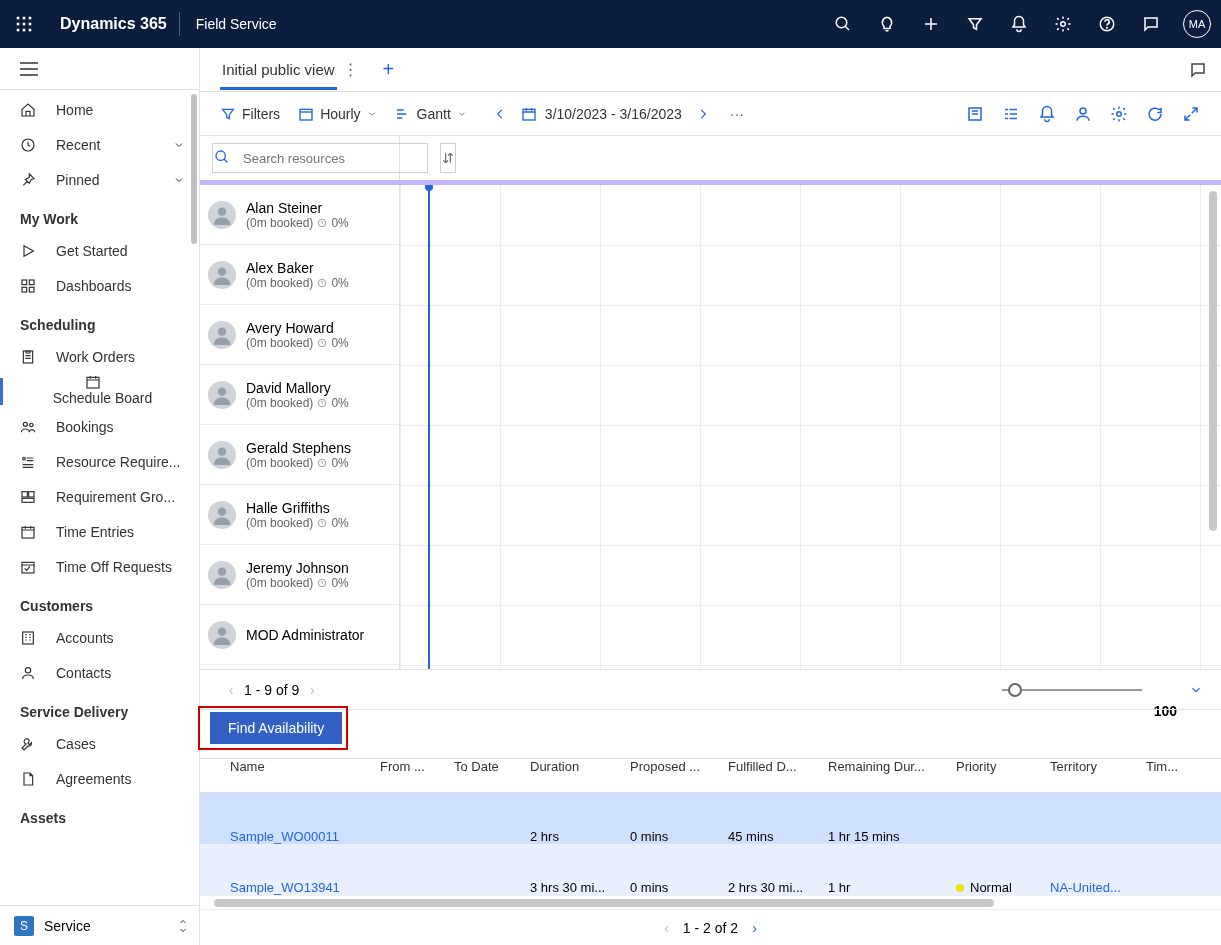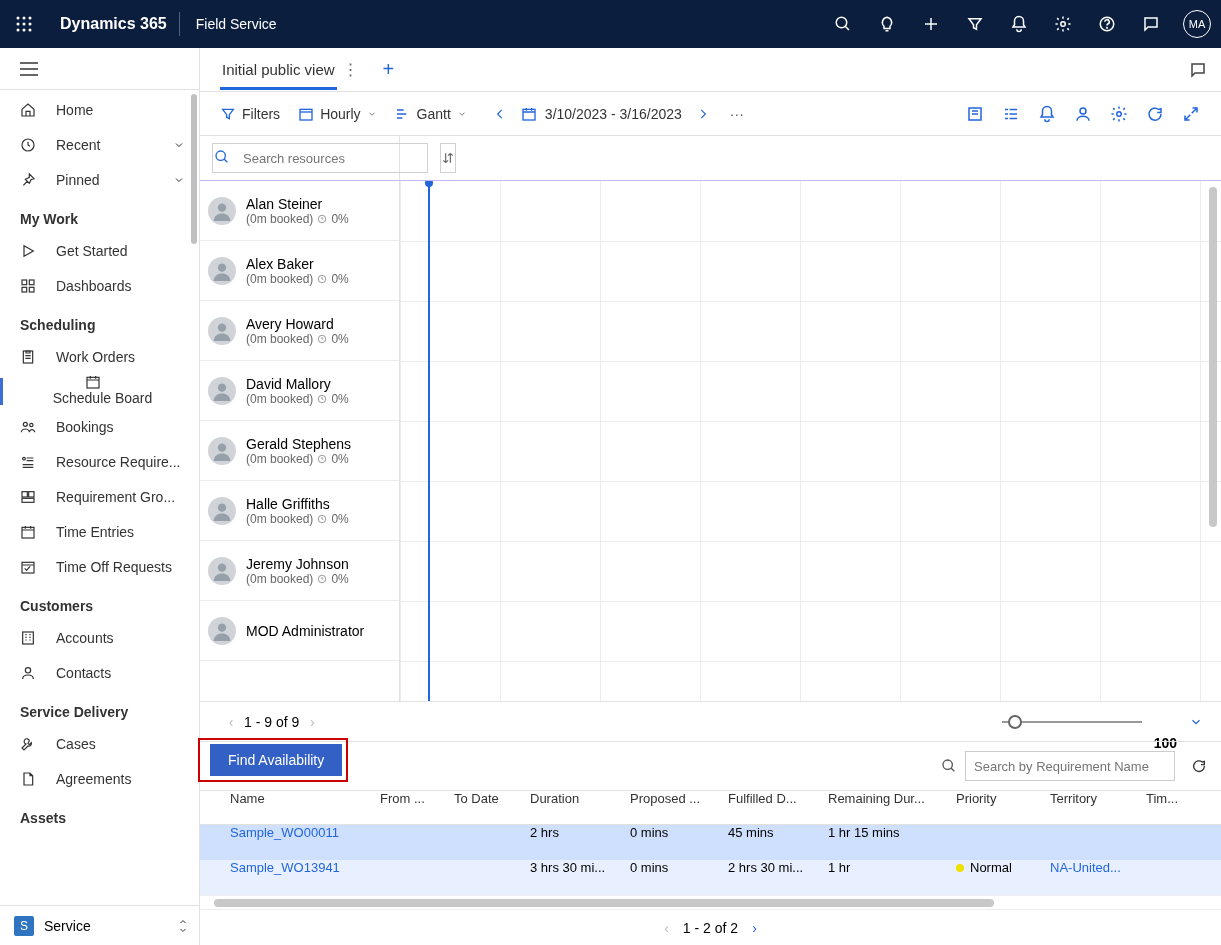--- a/index.html
+++ b/index.html
@@ -48,21 +48,21 @@
 .toolbar .tbtn { display:flex; align-items:center; margin-right:18px; gap:6px; }
 .toolbar .tbtn .ticn{color:#2266dd;}
 .toolbar .spacer{flex:1;}
 .toolbar .ricon{width:36px;display:flex;justify-content:center;color:#2266dd;}
 .toolbar .arrow{color:#2266dd;width:30px;display:flex;justify-content:center;}
 .toolbar .daterange{display:flex;align-items:center;gap:8px;margin:0 6px;}
 .toolbar .more{margin-left:12px;color:#555;}
 
 
 .board { flex:1; display:flex; flex-direction:column; position:relative;}
-.bheader { display:flex; border-bottom:1px solid #c4b5fd;align-items:center;}
+.bheader { display:flex; border-bottom:5px solid #c4b5fd;align-items:center;}
 .rescol { width:200px; border-right:1px solid #e1e1e1;}
 .rescol .searchrow{display:flex;align-items:center;height:44px;padding:0 4px 0 0;}
 .rescol input{flex:1;height:30px;border:1px solid #d0d0d0;padding:0 8px 0 30px;font-size:13px;margin:0 6px;background:none;}
 .rescol .swrap{position:relative;flex:1;margin:0 6px;}
 .rescol .swrap .sicn{position:absolute;left:8px;top:6px;color:#2266dd;}
 .rescol .sortbtn{width:28px;height:30px;border:1px solid #d0d0d0;display:flex;align-items:center;justify-content:center;}
 .timecol{flex:1;overflow:hidden;}
 .timecol .daylabel{height:22px;display:flex;align-items:center;padding-left:8px;font-size:14px;font-weight:600;}
 .timecol .hours{height:22px;display:flex;position:relative;}
 .timecol .hours .hr{width:100px;font-size:13px;color:#555;text-align:center;}
@@ -98,21 +98,21 @@
 .findbtn{height:32px;background:#3260c4;color:#fff;border:none;padding:0 18px;font-size:14px;cursor:pointer;margin-left:6px;}
 .brow1 .spacer{flex:1;}
 .brow1 .srch{display:flex;align-items:center;gap:8px;}
 .brow1 .srch input{height:30px;width:210px;border:1px solid #ccc;padding:0 8px;font-size:13px;}
 .brow1 .refresh{color:#333;margin-left:8px;}
 
 .grid2{border-top:1px solid #e1e1e1;}
 .ghead{display:flex;height:34px;align-items:flex-start;font-size:13px;color:#333;border-bottom:1px solid #e1e1e1;}
 .ghead > div, .grow > div{padding:0 10px;}
 .c-nm{width:150px;margin-left:20px;} .c-fr{width:74px;} .c-to{width:76px;} .c-du{width:100px;} .c-pr{width:98px;} .c-fu{width:100px;} .c-re{width:128px;} .c-pi{width:94px;} .c-te{width:96px;} .c-ti{width:50px;}
-.grow{display:flex;height:35px;align-items:flex-start;font-size:13px;}
+.grow{display:flex;height:51px;align-items:flex-end;font-size:13px;}
 .grow.sel{background:#cfe0ff;}
 .grow.hl{background:#e8f0ff;}
 .grow .link{color:#2266dd;}
 .dotpr{width:8px;height:8px;border-radius:50%;background:#f0e000;display:inline-block;margin-right:6px;}
 
 .bscroll{height:14px;border-top:1px solid #eee;position:relative;}
 .bscroll .bthumb{position:absolute;left:14px;top:3px;height:8px;width:780px;background:#c8c8c8;border-radius:4px;}
 
 .bpager{height:36px;display:flex;align-items:center;justify-content:center;gap:14px;font-size:14px;border-top:1px solid #eee;}
 .bpager .ar{color:#2266dd;}
@@ -665,34 +665,20 @@
             </div>
         </div>
       </div>
 
       <div class="bottom">
         <div class="brow1">
           <div class="findwrap">
             <button class="findbtn">Find Availability</button>
           </div>
           <div class="spacer"></div>
-          <div class="srch">
-            <span>
-                <svg width="16" height="16" viewBox="0 0 24 24" fill="none" stroke="#555" stroke-width="2">
-                  <circle cx="10" cy="10" r="7"></circle>
-                  <line x1="20" y1="20" x2="15" y2="15"></line>
-                </svg>
-              </span>
-            <input placeholder="Search by Requirement Name" style="">
-            <span class="refresh">
-                <svg width="16" height="16" viewBox="0 0 24 24" fill="none" stroke="#333" stroke-width="2">
-                  <path d="M20 12a8 8 0 1 1-3-6l3-1v5h-5"></path>
-                </svg>
-              </span>
-          </div>
         </div>
         <div class="grid2">
           <div class="ghead">
             <div class="c-nm">Name</div>
             <div class="c-fr">From ...</div>
             <div class="c-to">To Date</div>
             <div class="c-du">Duration</div>
             <div class="c-pr">Proposed ...</div>
             <div class="c-fu">Fulfilled D...</div>
             <div class="c-re">Remaining Dur...</div>

